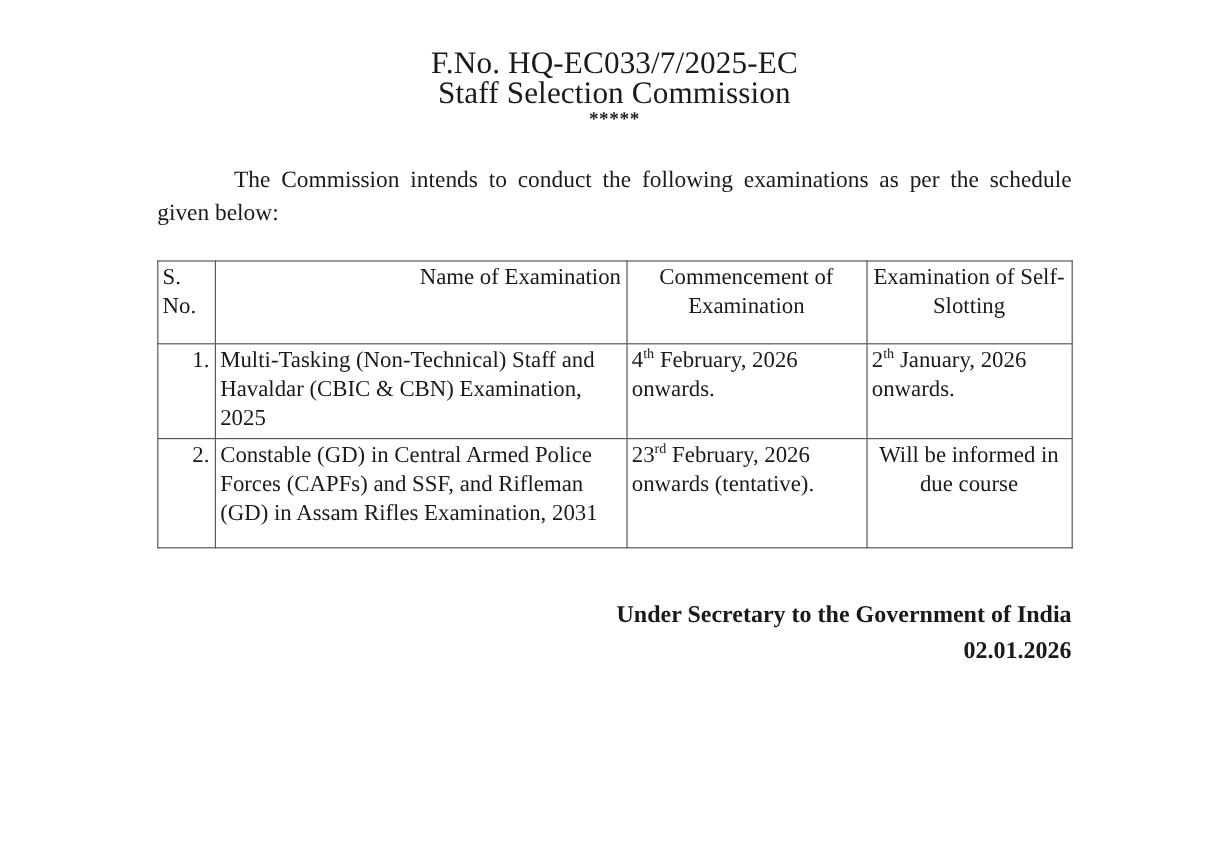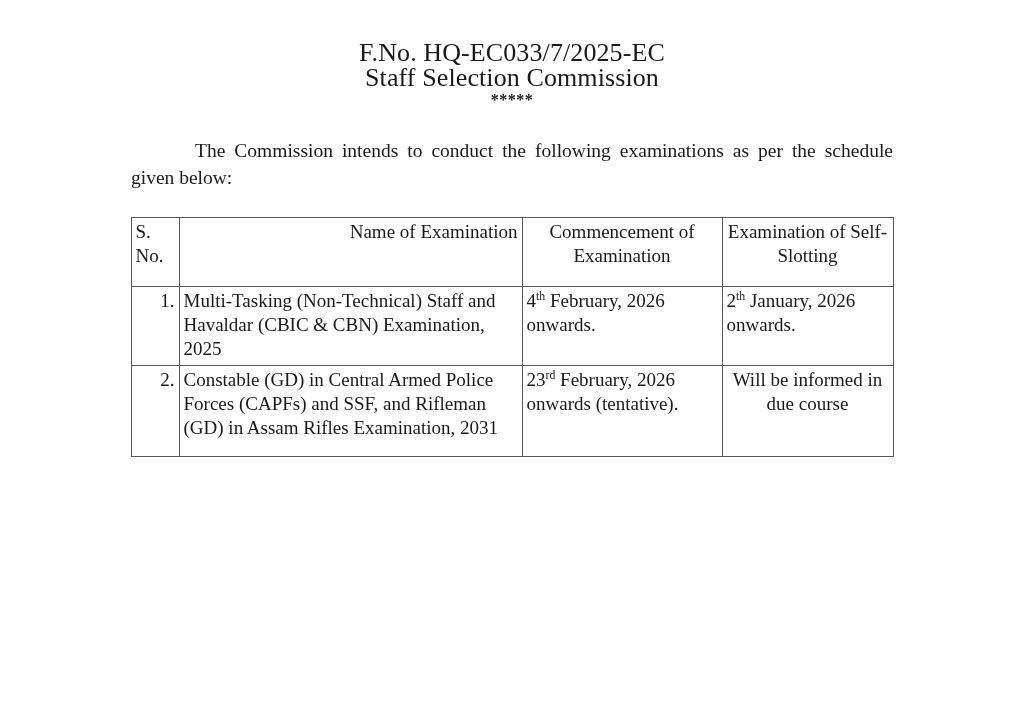--- a/index.html
+++ b/index.html
@@ -190,15 +190,17 @@
           <td class="d-sno">2.</td>
           <td class="d-name">Constable (GD) in Central Armed Police Forces (CAPFs) and SSF, and Rifleman (GD) in Assam Rifles Examination, 2031</td>
           <td class="d-exam"><span>23</span><sup>rd</sup><span> February, 2026 onwards (tentative).</span></td>
           <td class="d-slot center"><span></span><sup></sup><span>Will be informed in due course</span></td>
         </tr>
       </tbody>
   </table>
 
 
   <div class="signature">
+    <span>Under Secretary to the Government of India</span>
+    <span class="sig-date">02.01.2026</span>
   </div>
 
 </div>
 
 </body></html>

